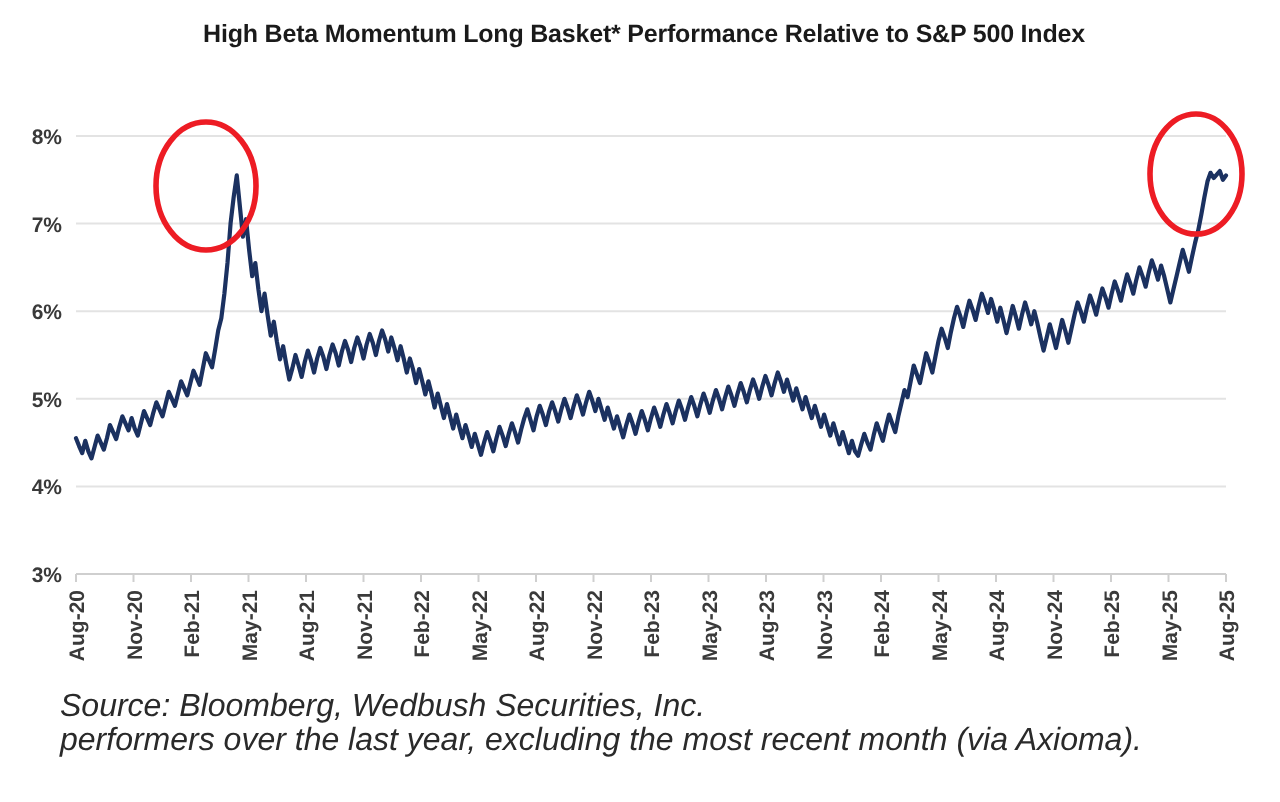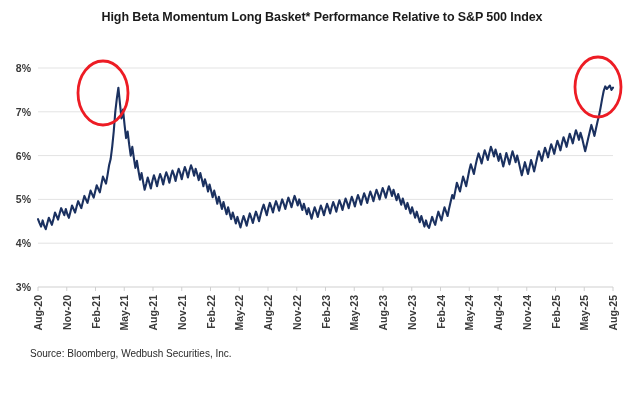--- a/index.html
+++ b/index.html
@@ -49,21 +49,22 @@
     font-size: 10.5px;
     fill: #3a3a3a;
     font-family: "Liberation Sans", sans-serif;
     font-weight: bold;
   }
   .footnote-block {
     position: absolute;
     left: 30px;
     top: 345px;
     width: 590px;
-    font-size: 10px;
+    font-size: 16px;
+    font-style: italic;
     color: #2a2a2a;
     line-height: 17px;
   }
   .footnote-line { display: block; }
   .fn-justify {
     text-align: justify;
     text-justify: inter-word;
   }
 </style>
 </head>
@@ -138,15 +139,16 @@
       </g>
     <path id="dataline" fill="none" stroke-width="2.1" stroke-linejoin="round" stroke-linecap="round" d="M38.00 219.11 L39.55 223.05 L41.09 226.56 L42.64 220.42 L44.18 225.68 L45.73 229.18 L47.27 223.49 L48.82 217.80 L50.37 221.30 L51.91 224.80 L53.46 219.11 L55.00 212.54 L56.55 216.04 L58.09 219.55 L59.64 213.42 L61.19 208.16 L62.73 211.66 L64.28 215.17 L65.82 209.04 L67.37 214.29 L68.91 217.80 L70.46 211.66 L72.01 205.53 L73.55 209.04 L75.10 212.54 L76.64 206.41 L78.19 201.15 L79.73 204.66 L81.28 208.16 L82.83 202.03 L84.37 195.90 L85.92 199.40 L87.46 202.90 L89.01 196.77 L90.55 190.64 L92.10 194.14 L93.65 197.65 L95.19 191.52 L96.74 185.38 L98.28 188.89 L99.83 192.39 L101.37 184.51 L102.92 176.62 L104.47 180.13 L106.01 183.63 L107.56 174.87 L109.10 165.24 L110.65 159.10 L112.19 146.84 L113.74 131.51 L115.28 111.80 L116.83 98.66 L118.38 87.71 L119.92 103.04 L121.47 118.37 L123.01 109.61 L124.56 124.94 L126.10 138.08 L127.65 131.51 L129.20 144.65 L130.74 155.60 L132.29 146.84 L133.83 157.79 L135.38 167.86 L136.92 160.86 L138.47 170.93 L140.02 179.69 L141.56 173.12 L143.11 181.88 L144.65 189.76 L146.20 184.07 L147.74 177.50 L149.29 182.76 L150.84 188.45 L152.38 181.00 L153.93 175.31 L155.47 180.13 L157.02 186.26 L158.56 179.25 L160.11 174.00 L161.66 178.38 L163.20 184.51 L164.75 177.50 L166.29 172.24 L167.84 176.62 L169.38 182.76 L170.93 175.75 L172.48 170.49 L174.02 174.87 L175.57 181.00 L177.11 174.00 L178.66 168.74 L180.20 173.12 L181.75 179.25 L183.30 172.24 L184.84 166.99 L186.39 171.37 L187.93 177.50 L189.48 170.49 L191.02 165.24 L192.57 169.62 L194.12 175.75 L195.66 168.74 L197.21 174.00 L198.75 180.13 L200.30 173.12 L201.84 179.25 L203.39 186.26 L204.94 179.25 L206.48 184.51 L208.03 191.52 L209.57 184.51 L211.12 190.64 L212.66 197.21 L214.21 190.64 L215.76 196.77 L217.30 203.78 L218.85 196.77 L220.39 202.90 L221.94 209.04 L223.48 202.03 L225.03 208.16 L226.58 214.29 L228.12 207.28 L229.67 213.42 L231.21 219.11 L232.76 212.54 L234.30 217.80 L235.85 223.49 L237.40 216.92 L238.94 222.18 L240.49 227.43 L242.03 221.30 L243.58 216.04 L245.12 220.42 L246.67 225.68 L248.22 219.11 L249.76 213.42 L251.31 217.80 L252.85 223.05 L254.40 216.92 L255.94 211.66 L257.49 216.04 L259.03 221.30 L260.58 214.73 L262.13 209.04 L263.67 204.66 L265.22 209.91 L266.76 215.17 L268.31 208.16 L269.85 202.90 L271.40 207.28 L272.95 212.54 L274.49 205.97 L276.04 201.15 L277.58 205.53 L279.13 210.79 L280.67 204.66 L282.22 199.40 L283.77 203.78 L285.31 209.04 L286.86 202.90 L288.40 197.65 L289.95 202.03 L291.49 207.28 L293.04 201.15 L294.59 195.90 L296.13 200.28 L297.68 205.53 L299.22 199.40 L300.77 204.66 L302.31 209.91 L303.86 203.78 L305.41 209.04 L306.95 214.29 L308.50 208.16 L310.04 213.42 L311.59 218.67 L313.13 212.54 L314.68 207.28 L316.23 211.66 L317.77 216.92 L319.32 210.79 L320.86 205.53 L322.41 209.91 L323.95 215.17 L325.50 209.04 L327.05 203.78 L328.59 208.16 L330.14 213.42 L331.68 207.28 L333.23 202.03 L334.77 206.41 L336.32 211.66 L337.87 205.53 L339.41 200.28 L340.96 204.66 L342.50 209.91 L344.05 203.78 L345.59 198.52 L347.14 202.90 L348.69 208.16 L350.23 202.03 L351.78 196.77 L353.32 201.15 L354.87 206.41 L356.41 200.28 L357.96 195.02 L359.51 199.40 L361.05 204.66 L362.60 198.52 L364.14 193.27 L365.69 197.65 L367.23 202.90 L368.78 196.77 L370.33 191.52 L371.87 195.90 L373.42 201.15 L374.96 195.02 L376.51 189.76 L378.05 194.14 L379.60 199.40 L381.15 193.27 L382.69 188.01 L384.24 192.39 L385.78 197.65 L387.33 191.52 L388.87 186.26 L390.42 190.64 L391.97 195.90 L393.51 189.76 L395.06 195.02 L396.60 200.28 L398.15 194.14 L399.69 199.40 L401.24 204.66 L402.78 198.52 L404.33 203.78 L405.88 209.04 L407.42 202.90 L408.97 208.16 L410.51 213.42 L412.06 207.28 L413.60 212.54 L415.15 217.80 L416.70 211.66 L418.24 216.92 L419.79 222.18 L421.33 216.04 L422.88 221.30 L424.42 226.56 L425.97 220.42 L427.52 225.68 L429.06 227.87 L430.61 222.18 L432.15 216.92 L433.70 221.30 L435.24 224.80 L436.79 217.80 L438.34 211.66 L439.88 216.04 L441.43 220.42 L442.97 213.42 L444.52 207.28 L446.06 211.66 L447.61 216.04 L449.16 208.16 L450.70 201.59 L452.25 195.02 L453.79 198.52 L455.34 190.64 L456.88 182.76 L458.43 187.14 L459.98 191.52 L461.52 184.07 L463.07 176.62 L464.61 181.00 L466.16 186.26 L467.70 178.38 L469.25 170.49 L470.80 164.36 L472.34 168.74 L473.89 174.00 L475.43 166.11 L476.98 159.10 L478.52 153.41 L480.07 157.79 L481.62 163.48 L483.16 156.48 L484.71 150.34 L486.25 154.72 L487.80 159.98 L489.34 152.97 L490.89 146.84 L492.44 151.22 L493.98 156.48 L495.53 149.47 L497.07 154.72 L498.62 160.86 L500.16 153.85 L501.71 159.98 L503.26 166.55 L504.80 159.98 L506.35 152.97 L507.89 158.23 L509.44 164.36 L510.98 157.35 L512.53 151.22 L514.08 156.48 L515.62 162.17 L517.17 155.60 L518.71 161.73 L520.26 168.74 L521.80 175.31 L523.35 168.74 L524.90 162.17 L526.44 167.86 L527.99 174.00 L529.53 166.99 L531.08 159.98 L532.62 165.24 L534.17 171.37 L535.72 164.36 L537.26 157.35 L538.81 151.22 L540.35 155.60 L541.90 160.86 L543.44 153.85 L544.99 147.72 L546.53 152.10 L548.08 157.35 L549.63 150.34 L551.17 144.21 L552.72 148.59 L554.26 153.85 L555.81 146.84 L557.35 140.71 L558.90 145.09 L560.45 150.34 L561.99 143.34 L563.54 137.20 L565.08 141.58 L566.63 146.84 L568.17 139.83 L569.72 133.70 L571.27 138.08 L572.81 143.34 L574.36 136.33 L575.90 130.20 L577.45 134.58 L578.99 139.83 L580.54 132.82 L582.09 138.08 L583.63 144.65 L585.18 151.22 L586.72 144.65 L588.27 138.08 L589.81 131.51 L591.36 124.94 L592.91 130.20 L594.45 135.89 L596.00 128.44 L597.54 121.44 L599.09 115.30 L600.63 107.42 L602.18 98.66 L603.73 90.78 L605.27 86.40 L606.82 89.02 L608.36 87.27 L609.91 85.52 L611.45 89.90 L613.00 87.71" stroke="#1b3160"></path>
     <g id="annots">
         <ellipse cx="103" cy="93" rx="25" ry="32" fill="none" stroke="#ed1c24" stroke-width="2.8"></ellipse>
         <ellipse cx="598" cy="87" rx="23" ry="30" fill="none" stroke="#ed1c24" stroke-width="2.8"></ellipse>
       </g>
   </svg>
 
   <div class="footnote-block">
     <span class="footnote-line">Source: Bloomberg, Wedbush Securities, Inc.</span>
+    <span class="footnote-line">performers over the last year, excluding the most recent month (via Axioma).</span>
   </div>
 
 </div>
 
 </body></html>

